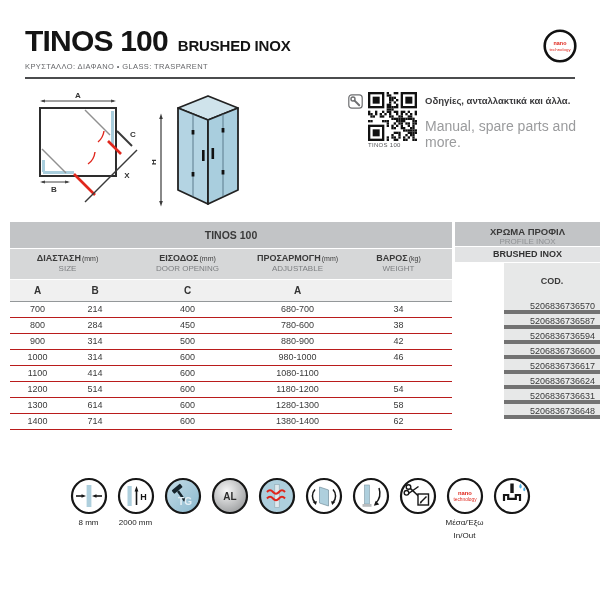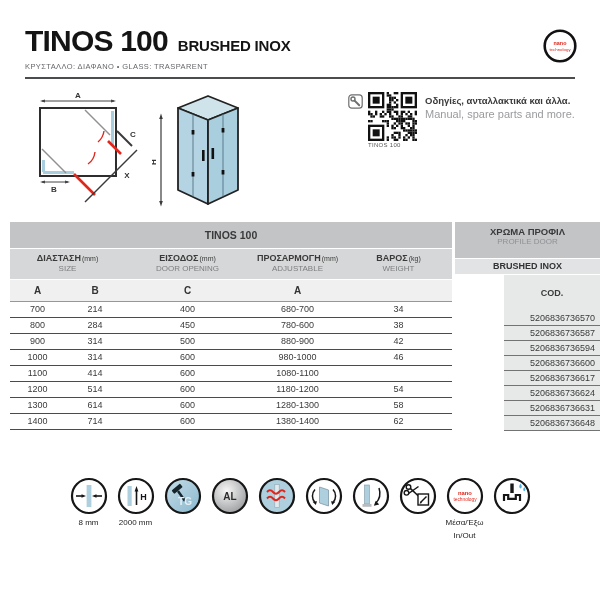--- a/index.html
+++ b/index.html
@@ -18,39 +18,39 @@
 
   
   .topview{position:absolute;left:28px;top:90px}
   .isoview{position:absolute;left:152px;top:86px}
   .qr-group{position:absolute;left:348px;top:92px;display:flex;align-items:flex-start}
   .wrench-wrap{margin-top:2px;margin-right:5px}
   .qr-box{display:flex;flex-direction:column}
   .qr-caption{margin-top:1px;font-size:6px;color:#55565a;letter-spacing:0.3px}
   .qr-texts{margin-left:8px;padding-top:3px}
   .qr-gr{font-size:9.5px;font-weight:700;color:#3a3a3c}
-  .qr-en{margin-top:2px;font-size:11px;color:#9a9b9d}
+  .qr-en{margin-top:12px;font-size:14px;color:#9a9b9d}
 
   
   .spec{position:absolute;left:10px;top:222px;width:590px;display:grid;grid-template-columns:442px 145px;column-gap:3px}
   .t-main-head{height:26px;line-height:26px;text-align:center;background:#c2c4c6;font-weight:700;font-size:10.5px;color:#3a3a3a;margin-bottom:1px}
   .t-colhead{display:grid;grid-template-columns:115px 125px 95px 107px;background:#d6d7d8;height:30px;margin-bottom:1px;text-align:center}
   .colhead .l1{font-size:9px;font-weight:700;color:#3a3a3a;padding-top:4px;line-height:11px}
   .colhead .unit{font-size:7px;font-weight:400;margin-left:1px}
   .colhead .l2{font-size:8px;color:#7c7e80;line-height:10px}
   .t-subhead{display:grid;grid-template-columns:55px 60px 125px 95px 107px;background:#f0f0f0;height:21px;line-height:21px;font-weight:700;font-size:10px;color:#333;text-align:center}
   .t-body{border-top:1px solid #94989a}
   .trow{display:grid;grid-template-columns:55px 60px 125px 95px 107px;height:16px;line-height:15px;font-size:9px;color:#3a3a3a;text-align:center;border-bottom:1px solid #b91c1c;background:#fff}
-  .p-head{height:36px;background:#c2c4c6;text-align:center;margin-bottom:1px}
+  .p-head{height:24px;background:#c2c4c6;text-align:center;margin-bottom:1px}
   .p-head .l1{font-size:9.5px;font-weight:700;color:#3a3a3a;padding-top:4px;line-height:11px}
   .p-head .l2{font-size:8px;color:#8f9194;line-height:10px}
   .p-finish{height:15px;line-height:15px;background:#e2e3e4;text-align:center;font-weight:700;font-size:9px;color:#333;margin-bottom:1px}
   .cod-block{width:96px;margin-left:auto;background:#e7e8e8}
   .cod-label{height:36px;line-height:36px;text-align:center;font-weight:700;font-size:9px;color:#3a3a3a}
-  .cod-cell{height:15px;line-height:14px;border-bottom:1px solid #737373;font-size:9px;color:#3a3a3a;text-align:right;padding-right:5px}
+  .cod-cell{height:15px;line-height:14px;border-bottom:4px solid #737373;font-size:9px;color:#3a3a3a;text-align:right;padding-right:5px}
 
   
   .footer{position:absolute;left:0;right:0;top:477px;display:flex;justify-content:center;gap:9px}
   .ic{width:38px;text-align:center}
   .ic svg{display:block;margin:0 auto}
   .ic-label{margin-top:3px;font-size:8px;color:#1d1d1d;white-space:nowrap;line-height:10px}
 </style>
 </head>
 <body>
 
@@ -356,21 +356,21 @@
           <span>600</span>
           <span>1380-1400</span>
           <span>62</span>
         </div>
       </div>
     </div>
 
     <div class="spec-right">
       <div class="p-head">
         <div class="l1">ΧΡΩΜΑ ΠΡΟΦΙΛ</div>
-        <div class="l2">PROFILE DOOR</div>
+        <div class="l2">PROFILE INOX</div>
       </div>
       <div class="p-finish">BRUSHED INOX</div>
       <div class="cod-block">
         <div class="cod-label">COD.</div>
         <div class="cod-cell">5206836736570</div>
         <div class="cod-cell">5206836736587</div>
         <div class="cod-cell">5206836736594</div>
         <div class="cod-cell">5206836736600</div>
         <div class="cod-cell">5206836736617</div>
         <div class="cod-cell">5206836736624</div>

